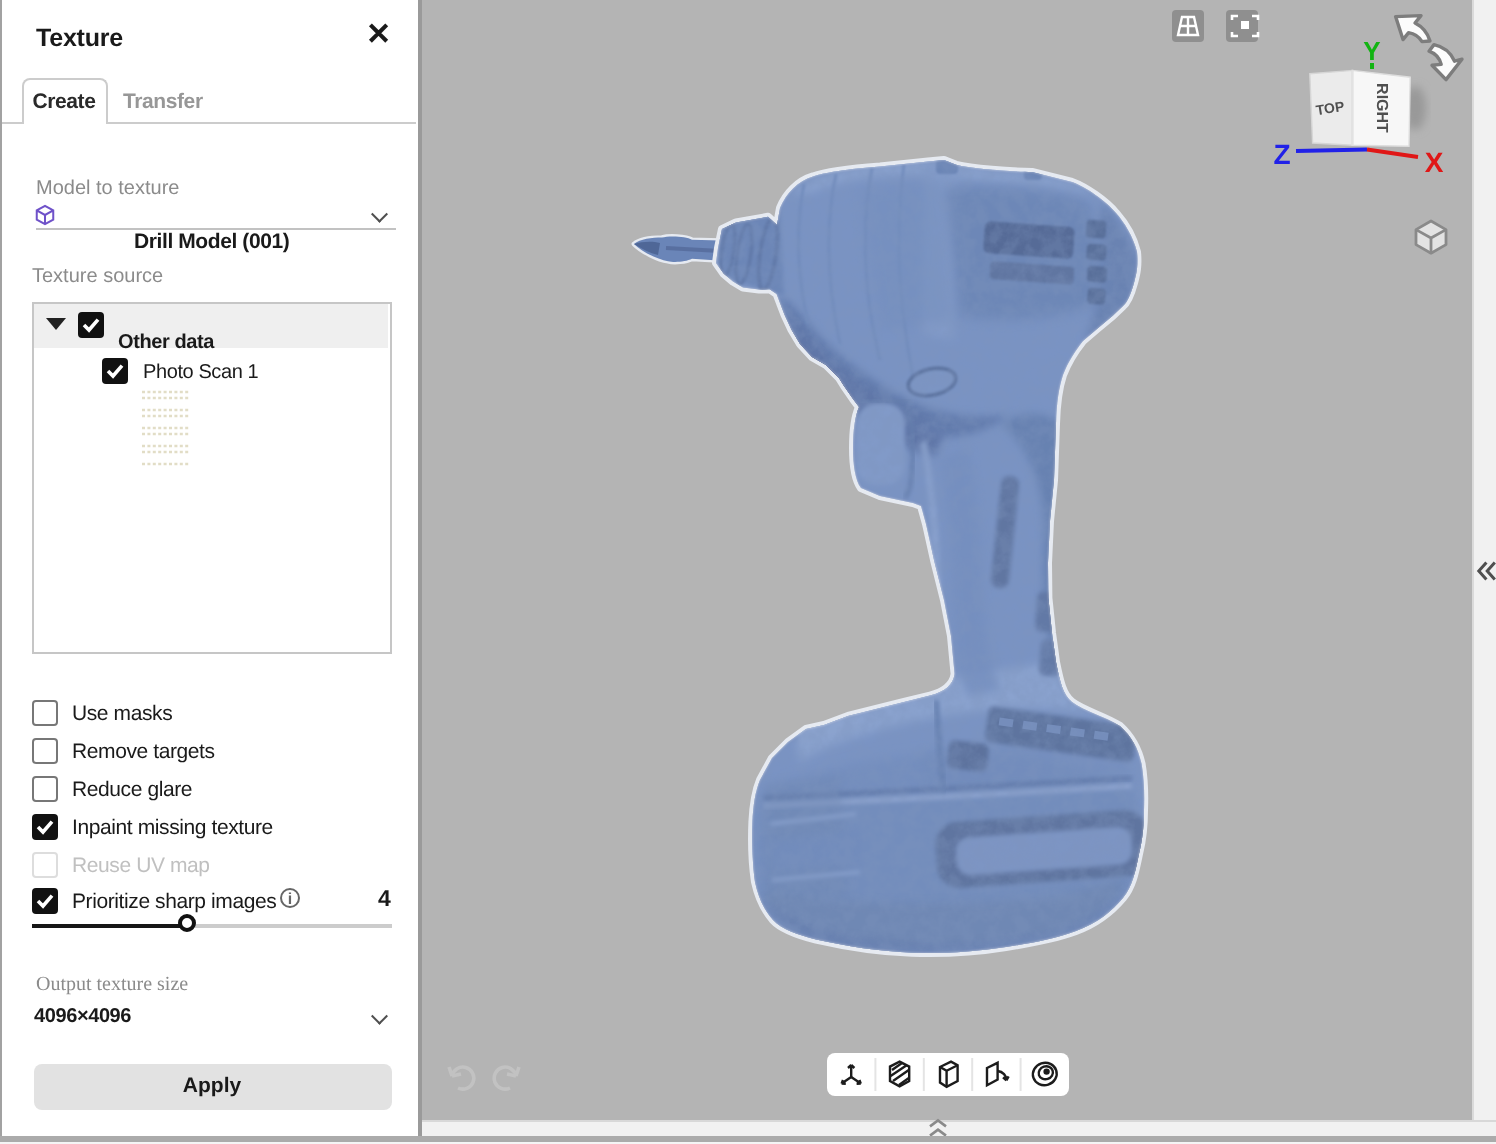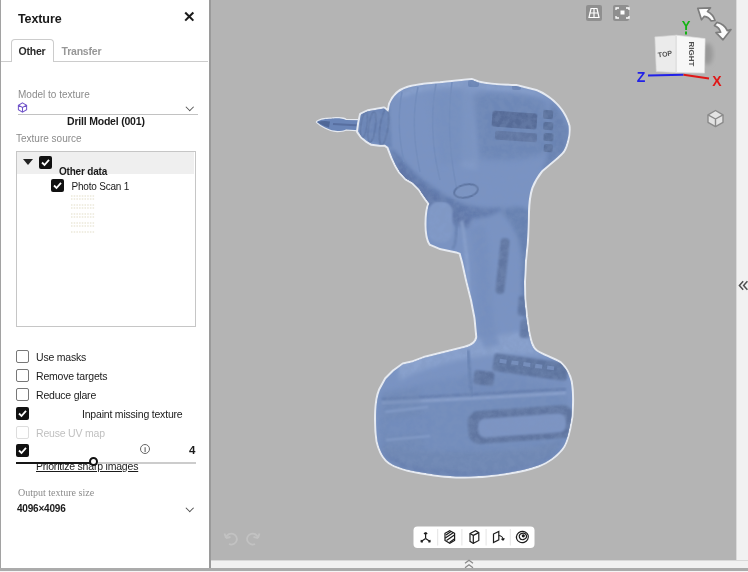--- a/index.html
+++ b/index.html
@@ -316,21 +316,21 @@
         <path d="M2,8.8 L6,5.8 L10,8.8"></path>
       </g>
     </svg>
   <div id="botline"></div>
   <div id="botwhite"></div>
 
   <div id="panel">
     <div id="title">Texture</div>
     <div id="closex">✕</div>
     <div id="tabline"></div>
-    <div id="tabCreate">Other</div>
+    <div id="tabCreate">Create</div>
     <div id="tabTransfer">Transfer</div>
 
     <div class="lbl" style="left:17px; top:89px;">Model to texture</div>
     <svg style="position:absolute;left:16px;top:102px;" width="11" height="11" viewBox="0 0 24 24" fill="none" stroke="#6f52c9" stroke-width="2.2">
         <path d="M12 2 L21 7 L21 17 L12 22 L3 17 L3 7 Z M3 7 L12 12 L21 7 M12 12 L12 22"></path>
       </svg>
     <div class="bold" style="left:30px; top:115px;padding-left:36px;">Drill Model (001)</div>
     <div class="chevdn" style="left:186px; top:103.5px;"></div>
     <div id="mdlline"></div>
 
@@ -370,33 +370,34 @@
     <div class="cbl" style="left:35px; top:351px;">Use masks</div>
     <div class="cb off" style="left:15px; top:369px;"></div>
     <div class="cbl" style="left:35px; top:370px;">Remove targets</div>
     <div class="cb off" style="left:15px; top:388px;"></div>
     <div class="cbl" style="left:35px; top:389px;">Reduce glare</div>
     <div class="cb" style="left:15px; top:407px;">
         <svg width="13" height="13" viewBox="0 0 13 13">
           <path d="M3 6.5 L5.5 9 L10 3.8" stroke="#fff" stroke-width="1.8" fill="none"></path>
         </svg>
       </div>
-    <div class="cbl" style="left:35px; top:408px;margin-left:46px;">Inpaint missing texture</div>
+    <div class="cbl" style="left:35px; top:408px;">Inpaint missing texture</div>
     <div class="cb dis" style="left:15px; top:426px;"></div>
     <div class="cbl" style="left:35px; top:427px; color:#c0c0c0;">Reuse UV map</div>
     <div class="cb" style="left:15px; top:444px;">
         <svg width="13" height="13" viewBox="0 0 13 13">
           <path d="M3 6.5 L5.5 9 L10 3.8" stroke="#fff" stroke-width="1.8" fill="none"></path>
         </svg>
       </div>
-    <div class="cbl" style="left:35px; top:460px;text-decoration:underline;">Prioritize sharp images</div>
+    <div class="cbl" style="left:35px; top:445px;">Prioritize sharp images</div>
     <div id="infoic">i</div>
     <div class="bold" style="left:188px; top:443.5px; font-size:11.5px;">4</div>
     <div id="slider">
         <div id="sliderfill"></div>
         <div id="knob"></div>
       </div>
 
     <div class="lbl" style="left:17px; top:486.5px;font-family:Liberation Serif, serif;">Output texture size</div>
     <div class="bold" style="left:16px; top:503px; font-size:10px;">4096×4096</div>
     <div class="chevdn" style="left:186px; top:504.5px;"></div>
+    <div id="apply">Apply</div>
   </div>
 </div>
 
 </body></html>

